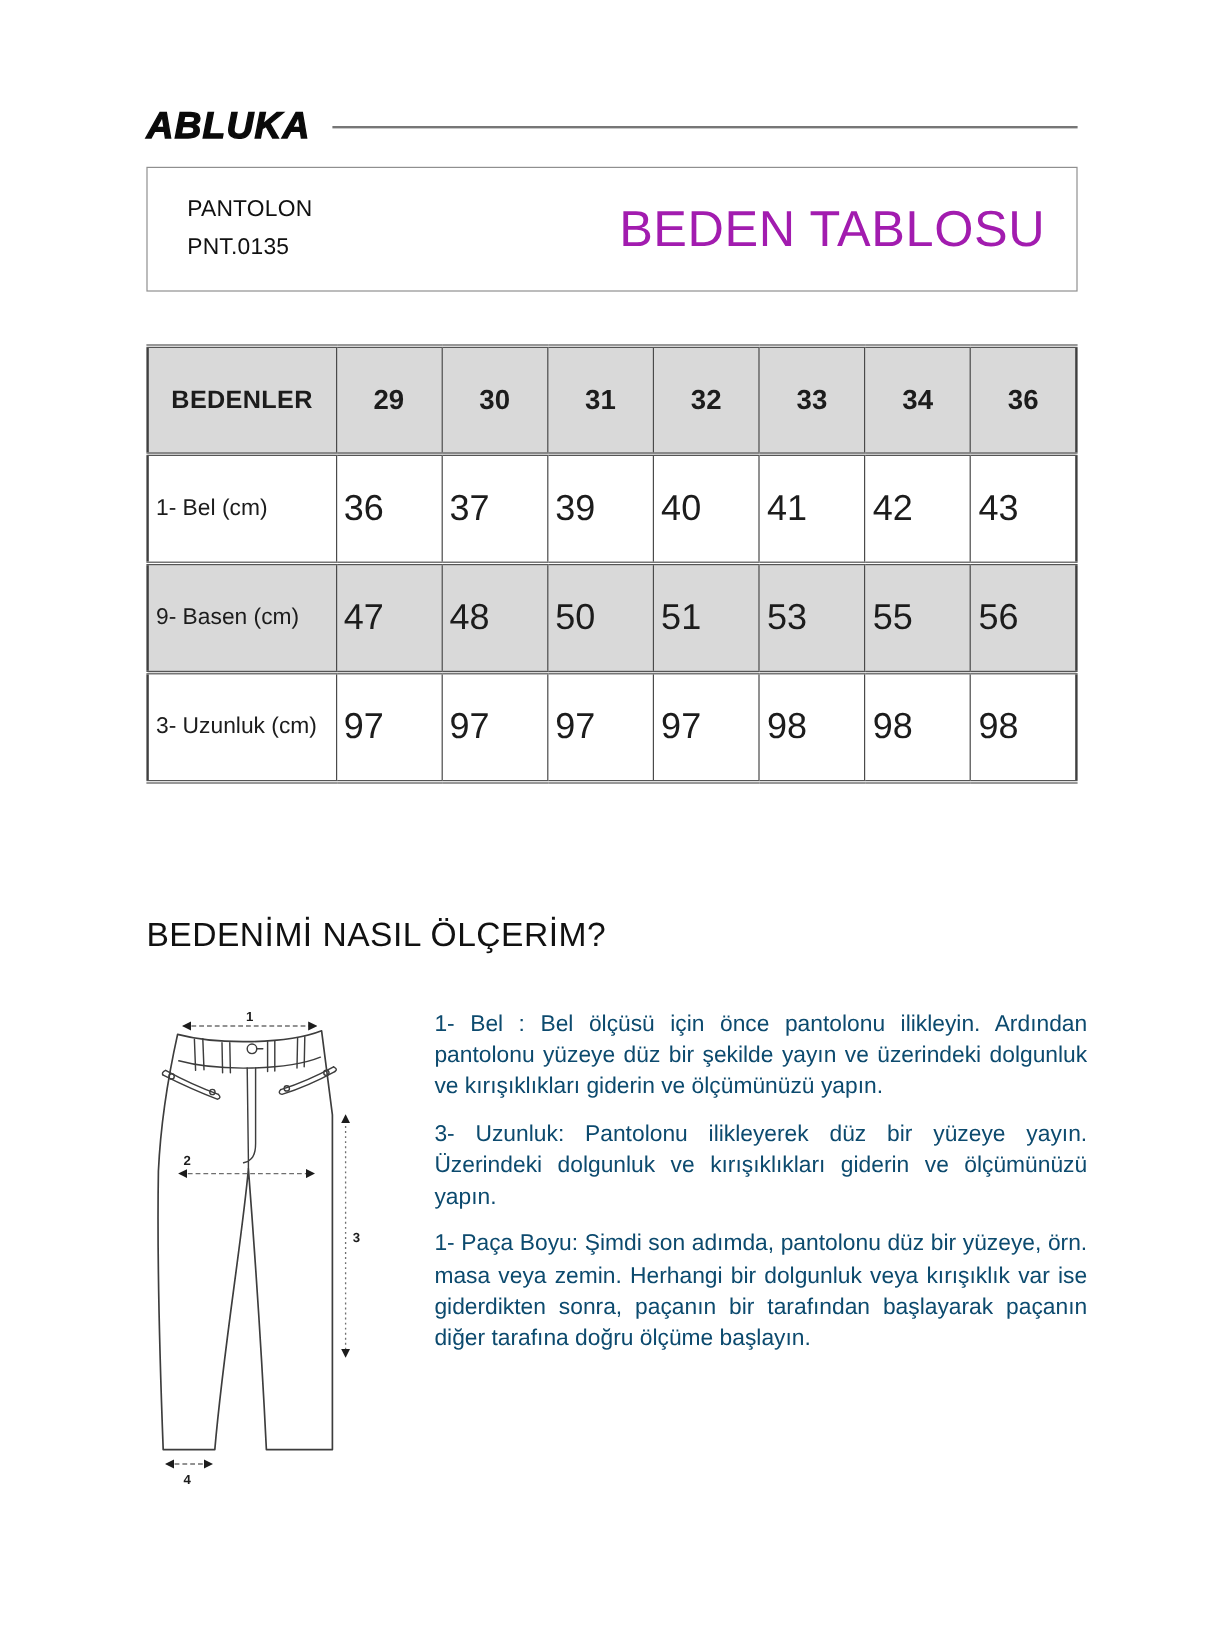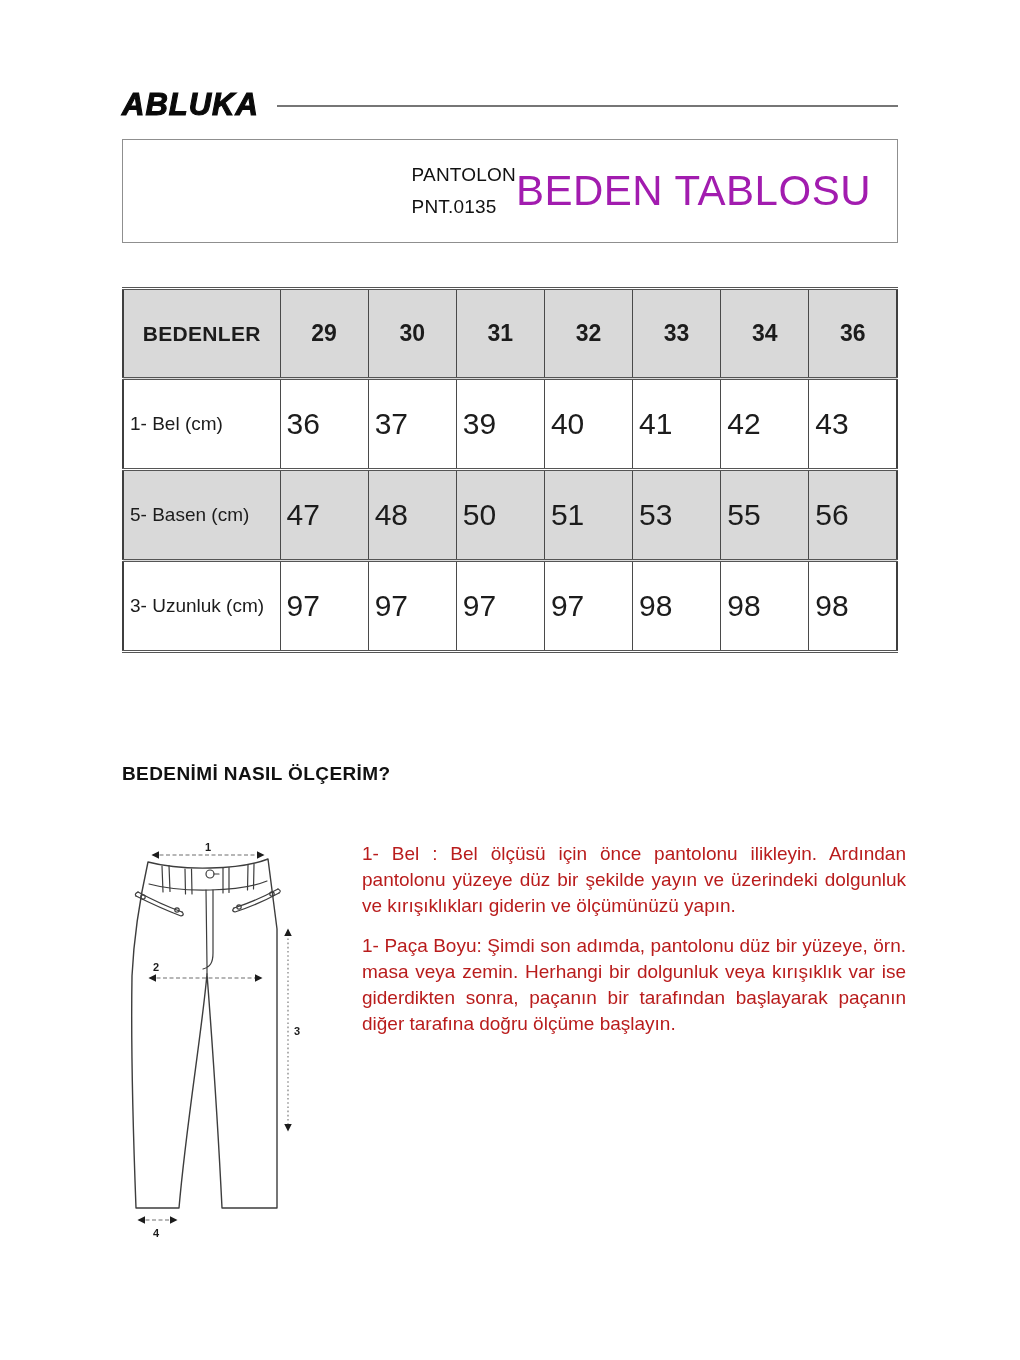--- a/index.html
+++ b/index.html
@@ -14,21 +14,21 @@
   .logo {
     font-size:31px; font-weight:bold; font-style:italic; letter-spacing:1px;
     color:#0a0a0a; -webkit-text-stroke:1.1px #0a0a0a; white-space:nowrap;
   }
   .logo-rule { flex:1; height:2px; background:#767676; margin-left:18px; margin-top:2px; }
 
   
   .title-box {
     position:absolute; left:122px; top:128px; width:776px; height:104px;
     border:1px solid #8f8f8f; background:#ffffff;
-    display:flex; align-items:center; justify-content:flex-end;
+    display:flex; align-items:center; justify-content:space-between;
     padding:0 26px 0 33px;
   }
   .product-info { font-size:19px; line-height:1.7; letter-spacing:0.2px; color:#111; }
   .page-title { margin:0; font-size:42px; font-weight:400; letter-spacing:0.5px; color:#a21caf; white-space:nowrap; }
 
   
   table.size-table {
     position:absolute; left:122px; top:276px; width:776px;
     border-collapse:collapse; table-layout:fixed;
     border:2px solid #3f3f3f;
@@ -43,25 +43,25 @@
   .shaded { background:#d9d9d9; }
   .white-row { background:#ffffff; }
   th.corner-cell { font-size:21px; font-weight:bold; letter-spacing:0.3px; }
   th.size-cell { font-size:23px; font-weight:bold; }
   td.row-label { font-size:19px; font-weight:400; line-height:1.35; }
   td.value-cell { font-size:30px; font-weight:400; }
 
   
   .measure-heading {
     position:absolute; left:122px; top:752px; margin:0;
-    font-size:19px; font-weight:700; letter-spacing:0.4px; color:#111;
+    font-size:28px; font-weight:400; letter-spacing:0.4px; color:#111;
   }
   .measure-row { position:absolute; left:122px; top:830px; width:784px; display:flex; }
   .diagram { flex:0 0 218px; width:218px; }
-  .instructions { flex:1; margin-left:22px; font-size:19px; line-height:1.38; text-align:justify; color:#b91c1c; }
+  .instructions { flex:1; margin-left:22px; font-size:19px; line-height:1.38; text-align:justify; color:#0c4a6e; }
   .instructions p { margin:0 0 13px 0; }
 
   
   .outline { fill:#ffffff; stroke:#3d3d3d; stroke-width:1.4; stroke-linejoin:round; }
   .sline { fill:none; stroke:#3d3d3d; stroke-width:1.2; stroke-linejoin:round; stroke-linecap:round; }
   .meas { stroke:#6f6f6f; stroke-width:1.1; stroke-dasharray:4 2.5; fill:none; }
   .meas.dotted { stroke-dasharray:1.6 2.6; }
   .mlabel { font-family:"Liberation Sans", sans-serif; font-size:11px; font-weight:bold; fill:#1c1c1c; }
 </style>
 </head>
@@ -110,21 +110,21 @@
         <td class="row-label">1- Bel (cm)</td>
         <td class="value-cell">36</td>
         <td class="value-cell">37</td>
         <td class="value-cell">39</td>
         <td class="value-cell">40</td>
         <td class="value-cell">41</td>
         <td class="value-cell">42</td>
         <td class="value-cell">43</td>
       </tr>
       <tr class="shaded">
-        <td class="row-label">5- Basen (cm)</td>
+        <td class="row-label">9- Basen (cm)</td>
         <td class="value-cell">47</td>
         <td class="value-cell">48</td>
         <td class="value-cell">50</td>
         <td class="value-cell">51</td>
         <td class="value-cell">53</td>
         <td class="value-cell">55</td>
         <td class="value-cell">56</td>
       </tr>
       <tr class="white-row">
         <td class="row-label">3- Uzunluk (cm)</td>
@@ -189,17 +189,18 @@
         <line class="meas dotted" x1="166" y1="89" x2="166" y2="289" marker-start="url(#arw)" marker-end="url(#arw)"></line>
         <text class="mlabel" x="172" y="194">3</text>
 
         <line class="meas" x1="17" y1="379" x2="54" y2="379" marker-start="url(#arw)" marker-end="url(#arw)"></line>
         <text class="mlabel" x="31" y="396">4</text>
       </svg>
     </div>
 
     <div class="instructions">
       <p>1- Bel : Bel ölçüsü için önce pantolonu ilikleyin. Ardından pantolonu yüzeye düz bir şekilde yayın ve üzerindeki dolgunluk ve kırışıklıkları giderin ve ölçümünüzü yapın.</p>
+      <p>3- Uzunluk: Pantolonu ilikleyerek düz bir yüzeye yayın. Üzerindeki dolgunluk ve kırışıklıkları giderin ve ölçümünüzü yapın.</p>
       <p>1- Paça Boyu: Şimdi son adımda, pantolonu düz bir yüzeye, örn. masa veya zemin. Herhangi bir dolgunluk veya kırışıklık var ise giderdikten sonra, paçanın bir tarafından başlayarak paçanın diğer tarafına doğru ölçüme başlayın.</p>
     </div>
   </div>
 
 </div>
 
 </body></html>

